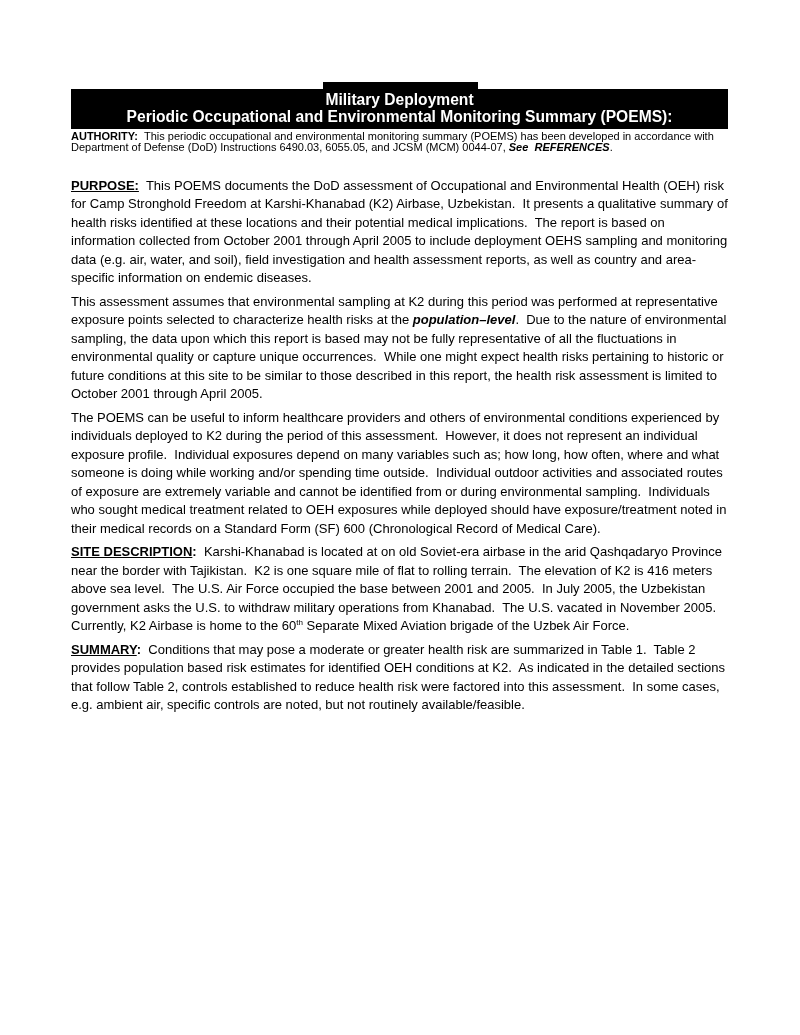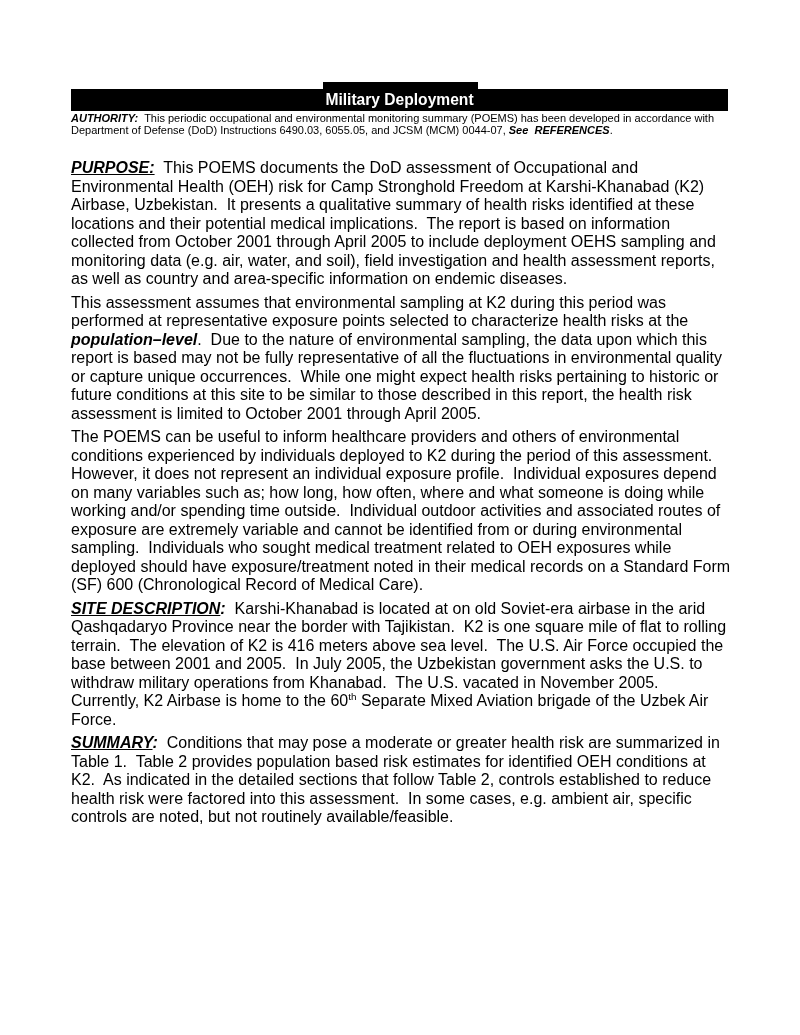--- a/index.html
+++ b/index.html
@@ -37,41 +37,42 @@
   }
   .authority {
     margin: 2px 0 0 0;
     font-size: 11px;
     line-height: 11.6px;
     white-space: pre-wrap;
   }
   .body-para {
     width: 661px;
     margin: 0 0 5px 0;
-    font-size: 16px;
+    font-size: 13px;
     line-height: 18.5px;
     white-space: pre-wrap;
   }
   .body-para.first {
     margin-top: 23px;
   }
-  .b { font-weight: bold; font-style: italic; }
+  .b { font-weight: bold; }
   .i { font-style: italic; font-weight: bold; }
   .u { text-decoration: underline; }
   .sup { vertical-align: super; font-size: 0.62em; line-height: 0; }
 </style>
 </head>
 <body>
 
 <div class="page">
 
   <div class="header-tab"></div>
 
   <div class="header-box">
     <div>Military Deployment</div>
+    <div>Periodic Occupational and Environmental Monitoring Summary (POEMS):</div>
   </div>
 
   <p class="authority"><span class="b">AUTHORITY:</span><span>  This periodic occupational and environmental monitoring summary (POEMS) has been developed in accordance with Department of Defense (DoD) Instructions 6490.03, 6055.05, and JCSM (MCM) 0044-07, </span><span class="i">See  REFERENCES</span><span>.</span></p>
 
   <p class="body-para first"><span class="b u">PURPOSE:</span><span>  This POEMS documents the DoD assessment of Occupational and Environmental Health (OEH) risk for Camp Stronghold Freedom at Karshi-Khanabad (K2) Airbase, Uzbekistan.  It presents a qualitative summary of health risks identified at these locations and their potential medical implications.  The report is based on information collected from October 2001 through April 2005 to include deployment OEHS sampling and monitoring data (e.g. air, water, and soil), field investigation and health assessment reports, as well as country and area-specific information on endemic diseases.</span></p>
 
   <p class="body-para"><span>This assessment assumes that environmental sampling at K2 during this period was performed at representative exposure points selected to characterize health risks at the </span><span class="i">population–level</span><span>.  Due to the nature of environmental sampling, the data upon which this report is based may not be fully representative of all the fluctuations in environmental quality or capture unique occurrences.  While one might expect health risks pertaining to historic or future conditions at this site to be similar to those described in this report, the health risk assessment is limited to October 2001 through April 2005.</span></p>
 
   <p class="body-para"><span>The POEMS can be useful to inform healthcare providers and others of environmental conditions experienced by individuals deployed to K2 during the period of this assessment.  However, it does not represent an individual exposure profile.  Individual exposures depend on many variables such as; how long, how often, where and what someone is doing while working and/or spending time outside.  Individual outdoor activities and associated routes of exposure are extremely variable and cannot be identified from or during environmental sampling.  Individuals who sought medical treatment related to OEH exposures while deployed should have exposure/treatment noted in their medical records on a Standard Form (SF) 600 (Chronological Record of Medical Care).</span></p>
 

